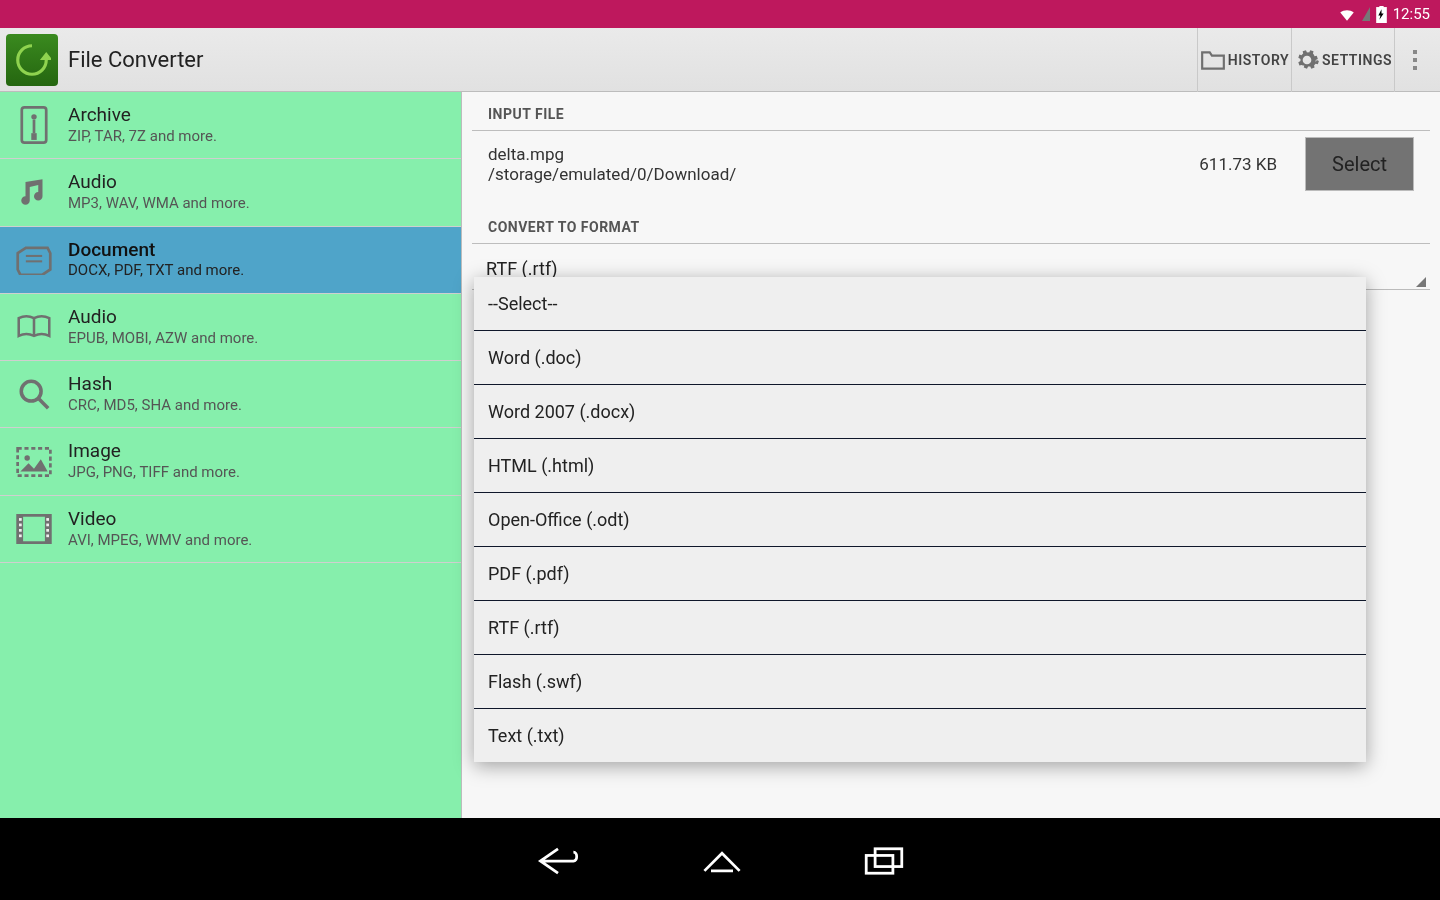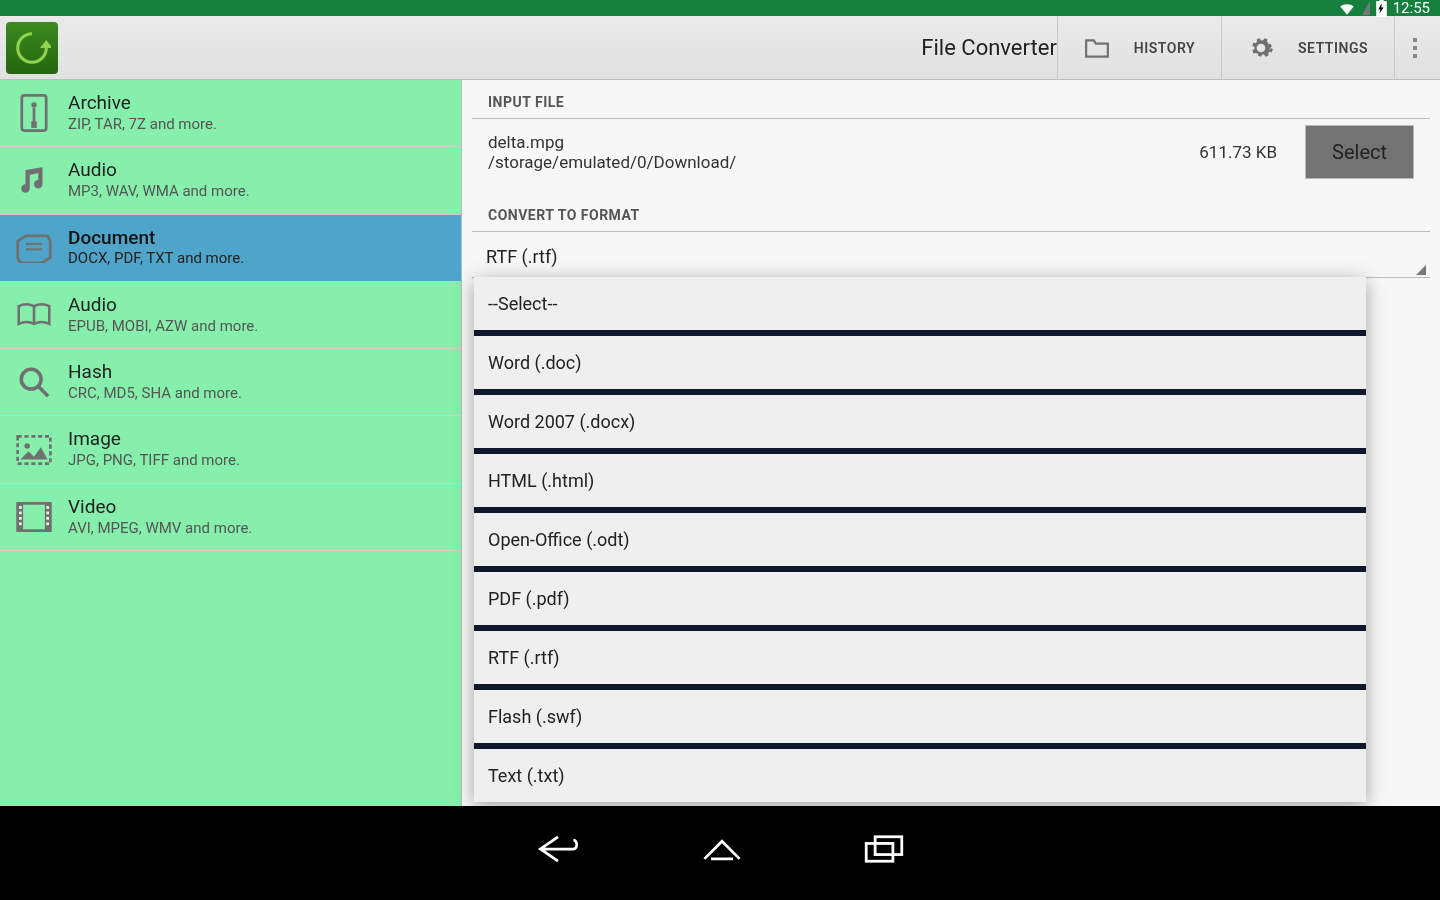--- a/index.html
+++ b/index.html
@@ -1,26 +1,26 @@
 <!DOCTYPE html>
 <html><head>
 <meta charset="utf-8">
 <style>
 * { margin:0; padding:0; box-sizing:border-box; font-family:Roboto,Arial,sans-serif; }
 html,body { width:1440px; height:900px; overflow:hidden; background:#000; }
 
-.statusbar { height:16px; background:#15803d; color:#fff; display:flex; justify-content:flex-end; align-items:center; padding:0 10px; gap:6px; font-size:15px; }
+.statusbar { height:28px; background:#be185d; color:#fff; display:flex; justify-content:flex-end; align-items:center; padding:0 10px; gap:6px; font-size:15px; }
 .statusbar .tri { width:0; height:0; border-left:8px solid transparent; border-right:0 solid transparent; border-bottom:14px solid #777; }
 .statusbar svg { display:block; }
 
 .appbar { height:64px; background:linear-gradient(#eaeaea,#e1e1e1); display:flex; align-items:center; padding:0 6px; border-bottom:1px solid #bcbcbc; }
 .app-logo { width:52px; height:52px; background:linear-gradient(#3a8a1f,#256610); border-radius:4px; display:flex; align-items:center; justify-content:center; margin-right:10px; }
 .app-logo svg { fill:#8fd34f; }
-.app-title { font-size:22px; color:#222; flex:1;text-align:right; }
-.ab-btn { display:flex; align-items:center; gap:24px; padding:0 26px; height:64px; border-left:1px solid #c9c9c9; cursor:pointer; }
+.app-title { font-size:22px; color:#222; flex:1; }
+.ab-btn { display:flex; align-items:center; gap:2px; padding:0 2px; height:64px; border-left:1px solid #c9c9c9; cursor:pointer; }
 .ab-btn .lbl { font-size:14px; font-weight:600; color:#444; letter-spacing:.5px; }
 .ab-btn svg { fill:#707070; }
 .overflow { width:40px; display:flex; flex-direction:column; align-items:center; justify-content:center; gap:4px; height:64px; border-left:1px solid #c9c9c9; }
 .overflow i { width:4px; height:4px; background:#888; border-radius:0; display:block; }
 
 .body { display:flex; height:726px; }
 .sidebar { width:462px; background:#86efac; border-right:1px solid #bcbcbc; }
 .cat { display:flex; align-items:center; padding:12px 14px; border-bottom:1px solid #cfcfcf; gap:14px; cursor:pointer; }
 .cat.selected { background:#4fa4c9; }
 .cat .ic { width:40px; height:40px; display:flex; align-items:center; justify-content:center; }
@@ -38,21 +38,21 @@
 .file-name { font-size:17px; color:#333; }
 .file-path { font-size:17px; color:#333; }
 .file-size { font-size:17px; color:#333; margin-right:28px; }
 .select-btn { background:#737373; border:1px solid #bbb; padding:14px 26px; font-size:20px; color:#222; cursor:pointer; }
 
 .spinner { margin:4px 10px 0; border-bottom:1px solid #bbb; position:relative; padding:10px 14px; cursor:pointer; }
 .spinner .val { font-size:18px; color:#222; }
 .spinner .caret { position:absolute; right:4px; bottom:2px; width:0; height:0; border-left:10px solid transparent; border-bottom:10px solid #777; }
 
 .dropdown { position:absolute; left:474px; right:74px; top:277px; background:#efefef; box-shadow:0 4px 18px rgba(0,0,0,.35); z-index:50; }
-.dd-item { padding:16px 14px; font-size:18px; color:#222; border-bottom:6px solid #0f172a; cursor:pointer; }
+.dd-item { padding:16px 14px; font-size:18px; color:#222; border-bottom:1px solid #0f172a; cursor:pointer; }
 .dd-item:last-child { border-bottom:none; }
 
 .navbar { height:86px; background:#000; display:flex; align-items:center; justify-content:center; gap:120px; }
 .navbar svg { stroke:#fff; fill:none; stroke-width:2.5; }
 </style>
 </head>
 <body>
 
 <div class="statusbar">
   <svg width="18" height="14" viewBox="0 0 24 18">

